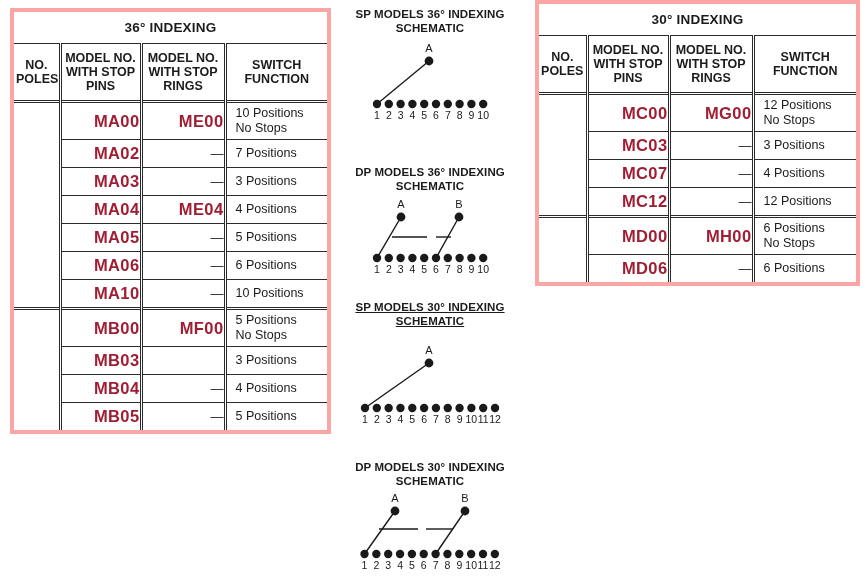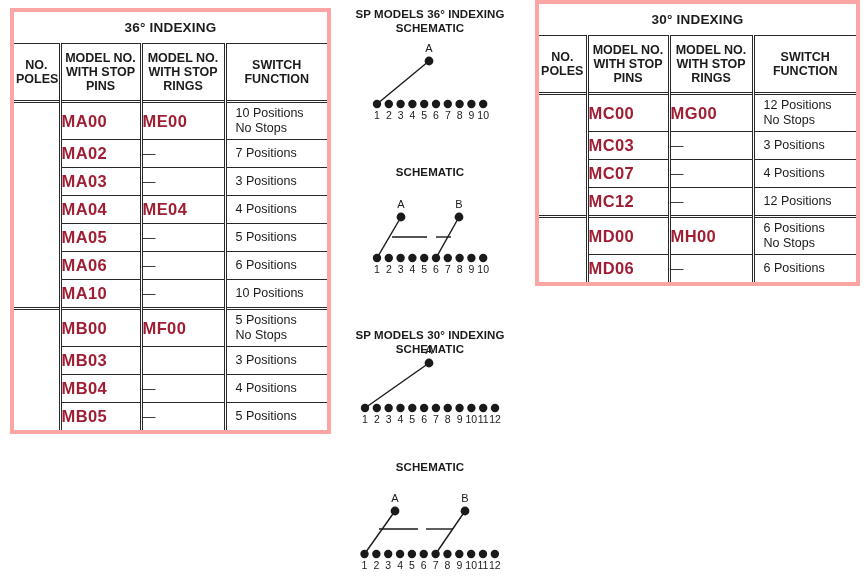--- a/index.html
+++ b/index.html
@@ -6,21 +6,21 @@
   .page{position:relative;width:866px;height:578px;background:#ffffff;overflow:hidden;
         font-family:"Liberation Sans",sans-serif;color:#1b1b1b;}
   table.idx{position:absolute;border-collapse:collapse;table-layout:fixed;background:#fff;
             border:4px solid #fca5a5;}
   .idx th,.idx td{border:1px solid #2a2a2a;overflow:hidden;}
   .idx th.title{height:29px;font-size:13.5px;font-weight:bold;text-align:center;letter-spacing:.2px;}
   .idx tr.hdr th{height:56px;font-size:12.5px;font-weight:bold;line-height:14px;text-align:center;
                  padding:0 2px;vertical-align:middle;}
   .dl{border-left:3px double #2a2a2a !important;}
   .dt{border-top:3px double #2a2a2a !important;}
-  .idx td{text-align:left;vertical-align:middle;font-size:12.5px;height:27px;padding:0;}
+  .idx td{text-align:right;vertical-align:middle;font-size:12.5px;height:27px;padding:0;}
   .idx tr.tall td{height:36px;}
   .idx td.model{font-weight:bold;font-size:16.5px;letter-spacing:.4px;color:var(--model-red,#A01E33);}
   .idx td.dash{font-size:13px;color:#1b1b1b;}
   .idx td.fn{text-align:left;padding-left:9px;font-size:12.5px;line-height:15px;}
   .idx td.poles{font-size:12.5px;padding-left:47px;}
   .schem-title{position:absolute;width:200px;text-align:center;font-weight:bold;
                font-size:11.5px;line-height:14px;letter-spacing:.1px;color:#1b1b1b;}
   #schem-svg{position:absolute;left:0;top:0;}
   #schem-svg text{font-family:"Liberation Sans",sans-serif;fill:#1a1a1a;}
 </style>
@@ -198,27 +198,29 @@
           </td>
         </tr>
       </tbody>
   </table>
 
   <div class="schem-title" style="left:330px;top:7px;">
     <div>SP MODELS 36° INDEXING</div>
     <div>SCHEMATIC</div>
   </div>
   <div class="schem-title" style="left:330px;top:165px;">
+    <div>DP MODELS 36° INDEXING</div>
     <div>SCHEMATIC</div>
   </div>
-  <div class="schem-title" style="left:330px;top:328px;">
+  <div class="schem-title" style="left:330px;top:300px;text-decoration:underline;">
     <div>SP MODELS 30° INDEXING</div>
     <div>SCHEMATIC</div>
   </div>
   <div class="schem-title" style="left:330px;top:460px;">
+    <div>DP MODELS 30° INDEXING</div>
     <div>SCHEMATIC</div>
   </div>
 
   <svg id="schem-svg" width="866" height="578" viewBox="0 0 866 578">
       <g>
         <line x1="429" y1="61" x2="377" y2="104" stroke="#1a1a1a" stroke-width="1.4"></line>
         <circle cx="429" cy="61" r="4.4" fill="#1a1a1a"></circle>
         <text x="429" y="52" text-anchor="middle" font-size="11">A</text>
         <circle cx="377" cy="104" r="4.2" fill="#1a1a1a"></circle>
         <text x="377" y="119" text-anchor="middle" font-size="10.5">1</text>

